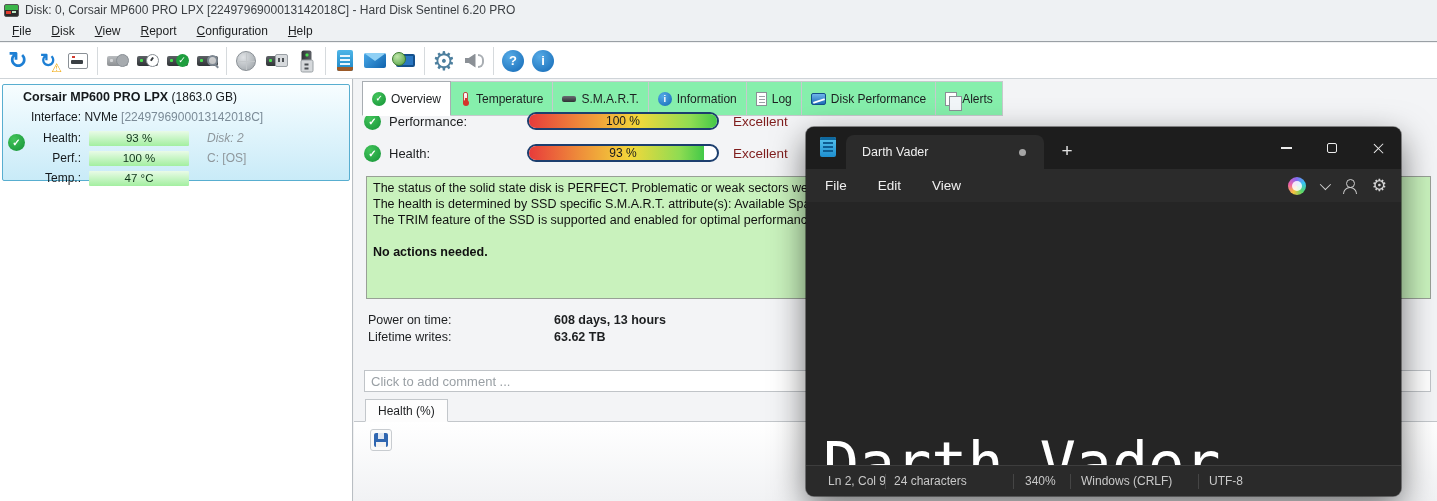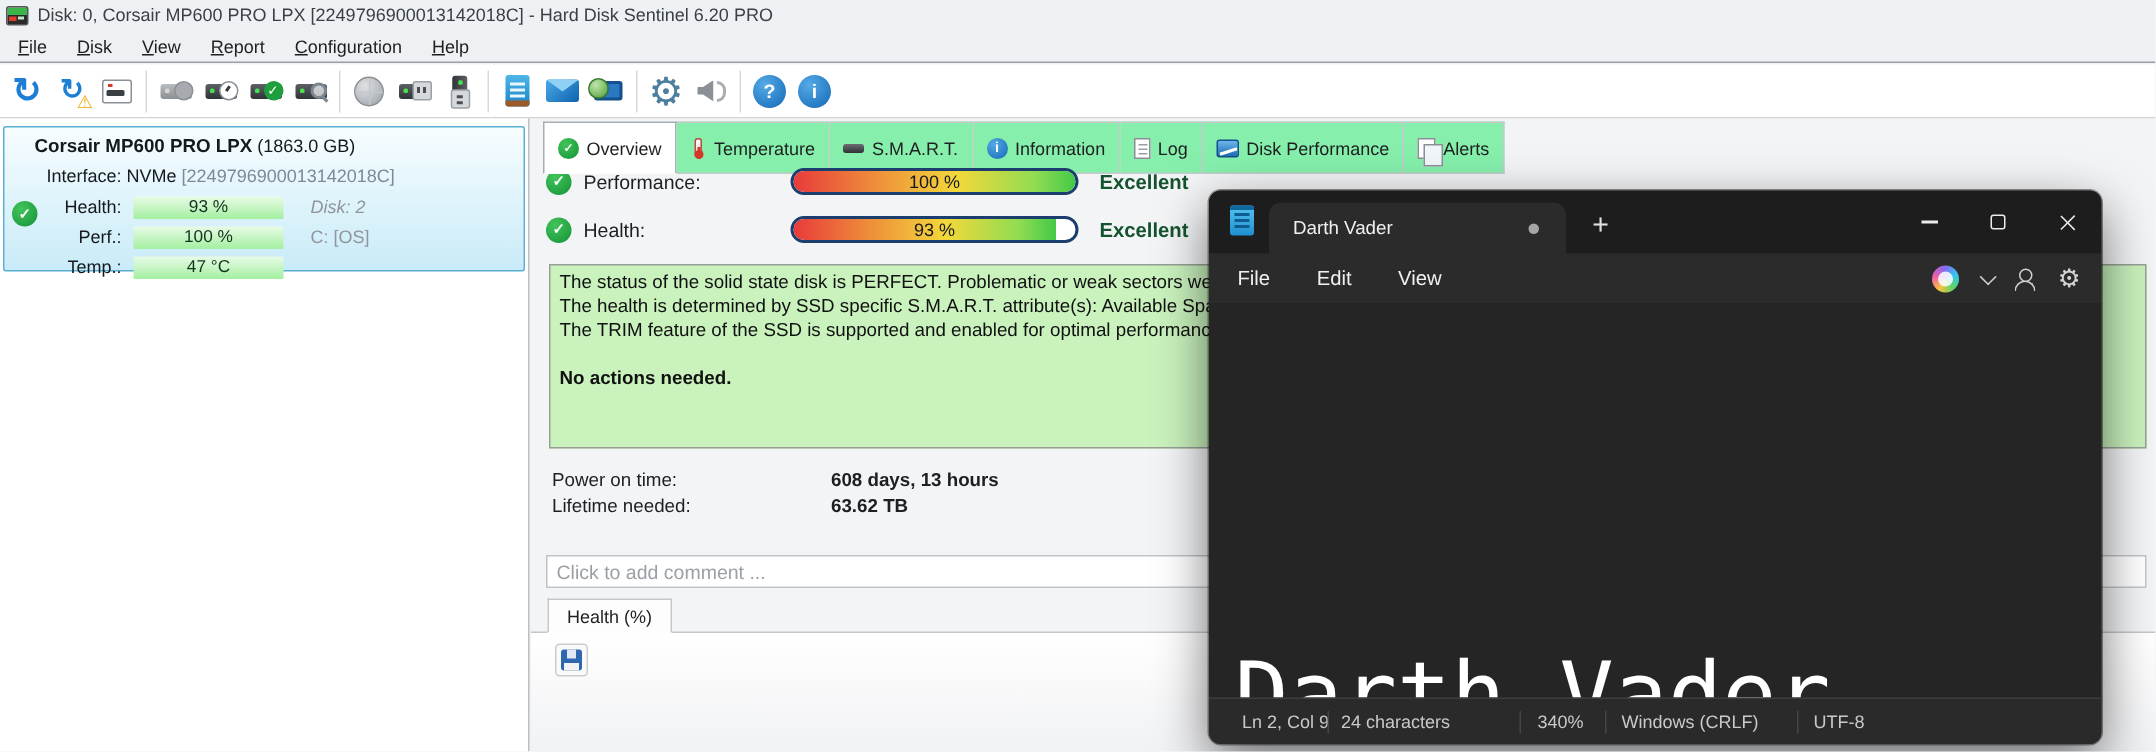--- a/index.html
+++ b/index.html
@@ -92,21 +92,21 @@
   .ti-perf { width:15px; height:12px; background:linear-gradient(#6db6ea,#1f6db8); border:1px solid #14508c; border-radius:2px; position:relative; overflow:hidden; }
   .ti-perf::before { content:""; position:absolute; left:1px; top:6px; width:12px; height:2px; background:#fff; transform:rotate(-18deg); }
   .ti-copy { width:12px; height:14px; background:#fff; border:1px solid #8a9096; position:relative; }
   .ti-copy::before { content:""; position:absolute; left:3px; top:3px; width:11px; height:13px; background:#f2f6f9; border:1px solid #8a9096; }
 
   .ov-row { position:absolute; left:10px; display:flex; align-items:center; height:18px; }
   .ov-row .ov-lbl { margin-left:8px; font-size:13px; color:#1d1f21; width:110px; }
   .gauge { position:relative; width:192px; height:18px; border:2px solid #1c3e6e; border-radius:9px; background:#fff; overflow:hidden; margin-left:28px; }
   .gauge-fill { position:absolute; left:0; top:0; bottom:0; background:linear-gradient(to right,#e83b3b 0%,#ee8b3a 28%,#f3d83a 58%,#8fdc52 86%,#43c948 100%); }
   .gauge-val { position:absolute; inset:0; display:flex; align-items:center; justify-content:center; font-size:12px; color:#15191c; }
-  .ov-rating { margin-left:14px; font-size:13.5px; font-weight:bold; color:#14532d; }
+  .ov-rating { margin-left:14px; font-size:13.5px; font-weight:normal; color:#7f1d1d; }
 
   .status-box { position:absolute; left:12px; top:97px; width:1065px; height:123px; background:#c9f2bd; border:1px solid #98a096; padding:3px 6px; font-size:12.5px; color:#111; line-height:16px; }
   .status-box .bold-line { font-weight:bold; margin-top:16px; }
 
   .stats { position:absolute; left:14px; top:233px; font-size:12.5px; color:#1d1f21; line-height:16.5px; }
   .stat-row { display:flex; }
   .stat-row .sl { width:186px; }
   .stat-row .sv { font-weight:bold; }
 
   .comment { position:absolute; left:10px; top:291px; width:1067px; height:22px; background:#fff; border:1px solid #c0c4c8; font-family:"Liberation Sans", sans-serif; font-size:13px; padding:0 6px; color:#1d1f21; }
@@ -342,21 +342,21 @@
           <div>The TRIM feature of the SSD is supported and enabled for optimal performance.</div>
           <div class="bold-line">No actions needed.</div>
         </div>
 
         <div class="stats">
           <div class="stat-row">
               <span class="sl">Power on time:</span>
               <span class="sv">608 days, 13 hours</span>
             </div>
           <div class="stat-row">
-              <span class="sl">Lifetime needed:</span>
+              <span class="sl">Lifetime writes:</span>
               <span class="sv">63.62 TB</span>
             </div>
         </div>
 
         <input class="comment" type="text" placeholder="Click to add comment ..." style="">
 
         <div class="chart-tabs">
           <span class="chart-tab">Health (%)</span>
         </div>
 

